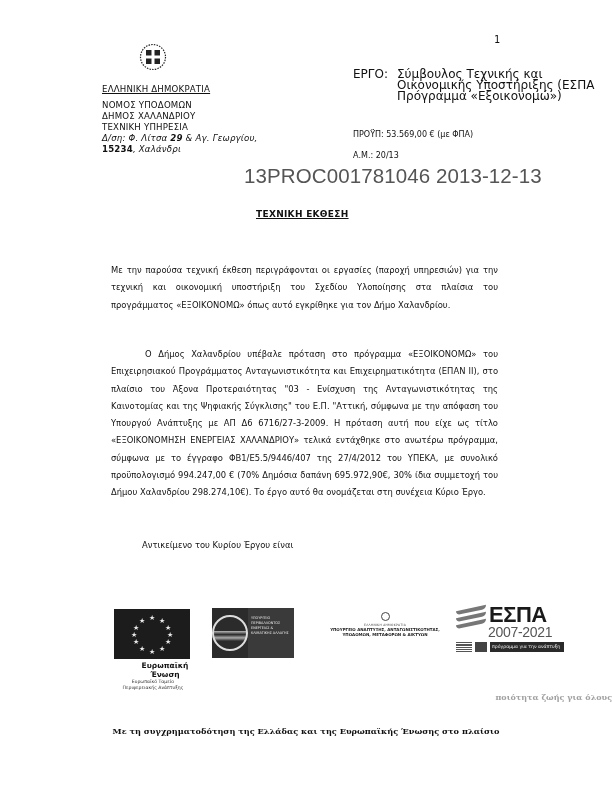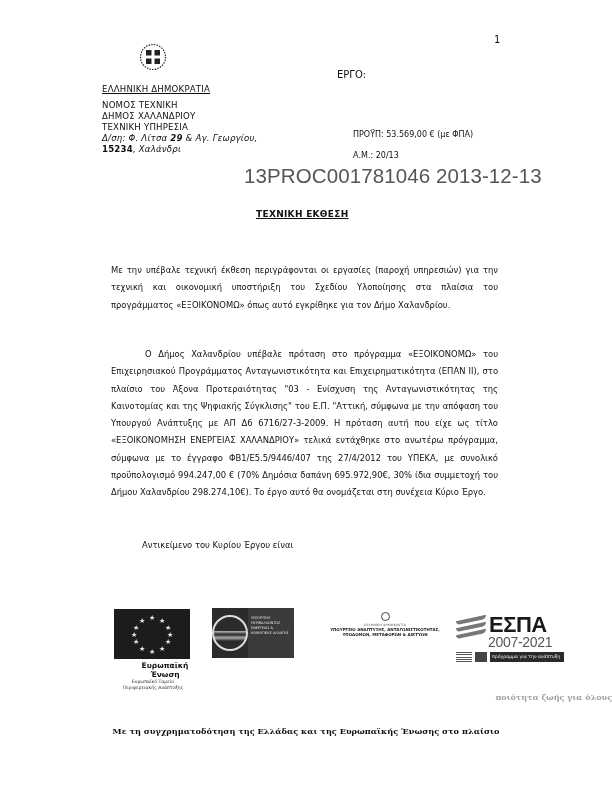--- a/index.html
+++ b/index.html
@@ -5,21 +5,21 @@
   html, body { margin: 0; padding: 0; background: #ffffff; }
   body { width: 612px; height: 792px; position: relative; overflow: hidden;
          font-family: "DejaVu Sans", sans-serif; color: #111; }
   .abs { position: absolute; }
   .page-number { left: 494px; top: 34px; font-size: 10px; font-family: "DejaVu Sans Mono", monospace; }
   .emblem { left: 139px; top: 43px; width: 28px; height: 28px; }
   .left-header { left: 102px; top: 84px; font-size: 8.6px; line-height: 11px; letter-spacing: 0.2px; }
   .left-header .republic { text-decoration: underline; margin-bottom: 5px; display: block; }
   .left-header .line { display: block; white-space: nowrap; }
   .left-header .italic { font-style: italic; }
-  .right-header { left: 337px; top: 69px; font-size: 10px; line-height: 11px; }
+  .right-header { left: 353px; top: 69px; font-size: 12px; line-height: 11px; }
   .right-header .row { display: flex; }
   .right-header .lbl { width: 44px; }
   .right-header .val { display: block; }
   .budget { left: 353px; top: 130px; font-size: 8px; }
   .am { left: 353px; top: 151px; font-size: 8px; }
   .stamp { left: 244px; top: 164px; font-size: 20.5px; color: #555; font-family: "Liberation Sans", sans-serif; letter-spacing: 0.1px; white-space: nowrap; text-align: right; }
   .doc-title { left: 256px; top: 209px; font-size: 9px; font-weight: bold; text-decoration: underline; letter-spacing: 0.3px; }
   .body-text { left: 111px; width: 387px; font-size: 8.4px; line-height: 17.3px; text-align: justify; }
   .p1 { top: 262px; }
   .p2 { top: 346px; text-indent: 34px; }
@@ -31,21 +31,21 @@
   .eu-caption .sub { font-size: 4.6px; display: block; color: #333; line-height: 6px; }
   .ministry-env { left: 212px; top: 608px; width: 82px; height: 50px; background: #3a3a3a; display: flex; }
   .ministry-env .circle-box { width: 46px; height: 50px; background: #2b2b2b; display: flex; align-items: center; justify-content: center; }
   .ministry-env .circle { width: 36px; height: 36px; border: 2px solid #ddd; border-radius: 50%; box-sizing: border-box;
                           background: linear-gradient(180deg, #2b2b2b 45%, #aaa 45%, #2b2b2b 55%, #aaa 65%, #2b2b2b 75%); }
   .ministry-env .txt { color: #e6e6e6; font-size: 3.4px; line-height: 5px; padding: 8px 2px 0 3px; text-transform: uppercase; }
   .ministry-dev { left: 320px; top: 612px; width: 130px; text-align: center; }
   .ministry-dev .seal { width: 7px; height: 7px; border: 1px solid #444; border-radius: 50%; margin: 0 auto 2px; }
   .ministry-dev .small { font-size: 3px; color: #444; display: block; letter-spacing: 0.3px; }
   .ministry-dev .name { font-size: 4px; font-weight: bold; color: #222; display: block; line-height: 5px; }
-  .espa { left: 456px; top: 604px; width: 108px; height: 50px; margin-top: 10px; }
+  .espa { left: 456px; top: 604px; width: 108px; height: 50px; }
   .espa .waves { position: absolute; left: 0; top: 4px; width: 30px; height: 26px; }
   .espa .wave { height: 4px; background: #777; border-radius: 0 0 6px 6px; margin-bottom: 3px; transform: skewY(-12deg); }
   .espa .espa-word { position: absolute; left: 33px; top: 0px; font-size: 22px; font-weight: bold; color: #1a1a1a; font-family: "Liberation Sans", sans-serif; letter-spacing: -0.5px; line-height: 22px; }
   .espa .years { position: absolute; left: 32px; top: 21px; font-size: 14px; color: #555; font-family: "Liberation Sans", sans-serif; line-height: 14px; letter-spacing: -0.3px; }
   .espa .gr-flag { position: absolute; left: 0; top: 38px; width: 16px; height: 10px;
                    background: repeating-linear-gradient(180deg, #555 0 1.2px, #fff 1.2px 2.3px); }
   .espa .eu-mini { position: absolute; left: 19px; top: 38px; width: 12px; height: 10px; background: #444; }
   .espa .tagline { position: absolute; left: 34px; top: 38px; width: 74px; height: 10px; background: #2a2a2a; color: #eee; font-size: 4.6px; line-height: 10px; padding-left: 2px; box-sizing: border-box; white-space: nowrap; overflow: hidden; }
   .quality { left: 0; width: 612px; top: 692px; text-align: right; font-size: 8px; color: #a0a0a0; font-weight: bold; font-family: "DejaVu Serif", serif; }
   .cofinancing { left: 0; width: 612px; top: 726px; text-align: center; font-size: 8.2px; font-weight: bold; line-height: 11px; font-family: "DejaVu Serif", serif; }
@@ -59,40 +59,45 @@
   <svg width="28" height="28" viewBox="0 0 28 28">
     <circle cx="14" cy="14" r="12.5" fill="none" stroke="#222" stroke-width="1.2" stroke-dasharray="1.5 1.2"></circle>
     <rect x="7" y="7" width="14" height="14" fill="#222"></rect>
     <rect x="12.5" y="7" width="3" height="14" fill="#fff"></rect>
     <rect x="7" y="12.5" width="14" height="3" fill="#fff"></rect>
   </svg>
 </div>
 
 <div class="abs left-header">
   <span class="republic">ΕΛΛΗΝΙΚΗ ΔΗΜΟΚΡΑΤΙΑ</span>
-  <span class="line">ΝΟΜΟΣ ΤΕΧΝΙΚΗ</span>
+  <span class="line">ΝΟΜΟΣ ΥΠΟΔΟΜΩΝ</span>
   <span class="line">ΔΗΜΟΣ ΧΑΛΑΝΔΡΙΟΥ</span>
   <span class="line">ΤΕΧΝΙΚΗ ΥΠΗΡΕΣΙΑ</span>
   <span class="line italic"><span>Δ/ση: Φ. Λίτσα </span><b>29</b><span> &amp; Αγ. Γεωργίου,</span></span>
   <span class="line"><b>15234</b><span class="italic">, Χαλάνδρι</span></span>
 </div>
 
 <div class="abs right-header">
   <div class="row">
     <span class="lbl">ΕΡΓΟ:</span>
+    <span>
+      <span class="val">Σύμβουλος Τεχνικής και</span>
+      <span class="val">Οικονομικής Υποστήριξης (ΕΣΠΑ</span>
+      <span class="val">Πρόγραμμα «Εξοικονομώ»)</span>
+    </span>
   </div>
 </div>
 <div class="abs budget">ΠΡΟΫΠ: 53.569,00 € (με ΦΠΑ)</div>
 <div class="abs am">Α.Μ.:   20/13</div>
 
 <div class="abs stamp">13PROC001781046 2013-12-13</div>
 
 <div class="abs doc-title">ΤΕΧΝΙΚΗ ΕΚΘΕΣΗ</div>
 
-<div class="abs body-text p1">Με την υπέβαλε τεχνική έκθεση περιγράφονται οι εργασίες (παροχή υπηρεσιών) για την τεχνική και οικονομική υποστήριξη του Σχεδίου Υλοποίησης στα πλαίσια του προγράμματος  «ΕΞΟΙΚΟΝΟΜΩ» όπως αυτό εγκρίθηκε για τον Δήμο Χαλανδρίου.</div>
+<div class="abs body-text p1">Με την παρούσα τεχνική έκθεση περιγράφονται οι εργασίες (παροχή υπηρεσιών) για την τεχνική και οικονομική υποστήριξη του Σχεδίου Υλοποίησης στα πλαίσια του προγράμματος  «ΕΞΟΙΚΟΝΟΜΩ» όπως αυτό εγκρίθηκε για τον Δήμο Χαλανδρίου.</div>
 <div class="abs body-text p2">Ο Δήμος Χαλανδρίου υπέβαλε πρόταση στο πρόγραμμα «ΕΞΟΙΚΟΝΟΜΩ» του Επιχειρησιακού Προγράμματος Ανταγωνιστικότητα και Επιχειρηματικότητα (ΕΠΑΝ ΙΙ), στο πλαίσιο του Άξονα Προτεραιότητας "03 - Ενίσχυση της Ανταγωνιστικότητας της Καινοτομίας και της Ψηφιακής Σύγκλισης" του Ε.Π. "Αττική, σύμφωνα με την απόφαση του Υπουργού Ανάπτυξης με ΑΠ Δ6 6716/27-3-2009. Η πρόταση αυτή που είχε ως τίτλο «ΕΞΟΙΚΟΝΟΜΗΣΗ ΕΝΕΡΓΕΙΑΣ ΧΑΛΑΝΔΡΙΟΥ» τελικά εντάχθηκε στο ανωτέρω πρόγραμμα, σύμφωνα με το έγγραφο ΦΒ1/Ε5.5/9446/407 της 27/4/2012 του ΥΠΕΚΑ, με συνολικό προϋπολογισμό 994.247,00 €  (70% Δημόσια δαπάνη 695.972,90€, 30% ίδια συμμετοχή του Δήμου Χαλανδρίου 298.274,10€).  Το έργο αυτό θα ονομάζεται στη συνέχεια Κύριο Έργο.</div>
 <div class="abs body-text p3">Αντικείμενο του Κυρίου Έργου είναι</div>
 
 <div class="abs eu-flag">
   <span class="star" style="left:35px;top:6px">★</span>
   <span class="star" style="left:45px;top:9px">★</span>
   <span class="star" style="left:51px;top:16px">★</span>
   <span class="star" style="left:53px;top:23px">★</span>
   <span class="star" style="left:51px;top:30px">★</span>
   <span class="star" style="left:45px;top:37px">★</span>

